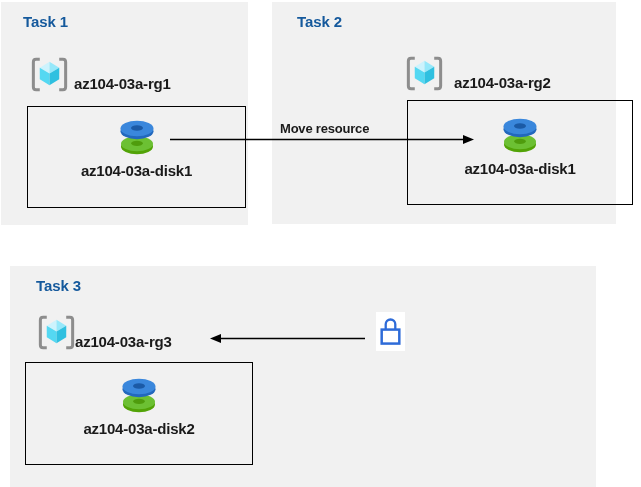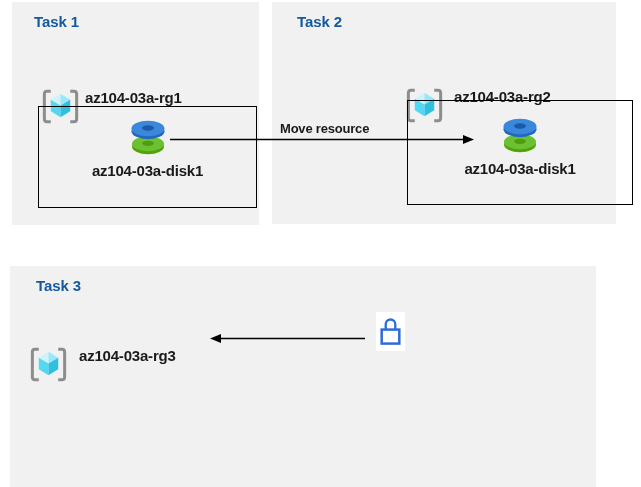--- a/index.html
+++ b/index.html
@@ -23,34 +23,34 @@
   }
   *{margin:0;padding:0;box-sizing:border-box;}
   html,body{background:#ffffff;}
   body{
     font-family:"Liberation Sans","DejaVu Sans",sans-serif;
     width:641px;height:487px;position:relative;overflow:hidden;
     color:var(--ink);
   }
   .canvas{position:absolute;left:0;top:0;width:641px;height:487px;}
   .panel{position:absolute;background:var(--panel-bg);}
-  .panel-t1{left:12px;top:2px;width:247px;height:223px;}
+  .panel-t1{left:1px;top:2px;width:247px;height:223px;}
   .panel-t2{left:272px;top:2px;width:344px;height:222px;}
   .panel-t3{left:10px;top:266px;width:586px;height:276px;}
   .panel-title{
     position:absolute;font-size:15px;font-weight:700;color:var(--title-blue);
     letter-spacing:-0.1px;white-space:nowrap;
   }
   .panel-t1 .panel-title{left:22px;top:11px;}
   .panel-t2 .panel-title{left:25px;top:11px;}
   .panel-t3 .panel-title{left:26px;top:11px;}
-  .rg-row{position:absolute;display:flex;align-items:flex-start;white-space:nowrap;margin-top:32px;}
+  .rg-row{position:absolute;display:flex;align-items:flex-end;white-space:nowrap;}
   .panel-t1 .rg-row{left:30px;top:55px;gap:6px;}
   .panel-t2 .rg-row{left:134px;top:54px;gap:11px;}
-  .panel-t3 .rg-row{left:20px;top:49px;gap:12px;}
+  .panel-t3 .rg-row{left:28px;top:49px;}
   .rg-icon{width:37px;height:35px;flex:0 0 auto;}
   .rg-label,.res-label{
     font-size:15px;font-weight:700;color:var(--ink);letter-spacing:-0.2px;
   }
   .res-box{
     position:absolute;border:1.5px solid var(--line);
     display:flex;flex-direction:column;align-items:center;gap:6px;
   }
   .panel-t1 .res-box{left:26px;top:104px;width:219px;height:102px;padding-top:11px;}
   .panel-t2 .res-box{left:135px;top:98px;width:226px;height:105px;padding-top:15px;}
@@ -136,20 +136,31 @@
       <svg class="rg-icon" viewBox="0 0 38 36">
         <path d="M9 2.3 H5.2 Q2.4 2.3 2.4 5.1 V30.9 Q2.4 33.7 5.2 33.7 H9" fill="none" style="stroke:var(--bracket-gray)" stroke-width="3.1"></path>
         <path d="M29 2.3 H32.8 Q35.6 2.3 35.6 5.1 V30.9 Q35.6 33.7 32.8 33.7 H29" fill="none" style="stroke:var(--bracket-gray)" stroke-width="3.1"></path>
         <polygon points="19,5 9,11 19,17" style="fill:var(--cube-light)"></polygon>
         <polygon points="19,5 29,11 19,17" style="fill:var(--cube-mid)"></polygon>
         <polygon points="9,11 19,17 19,29 9,23" style="fill:var(--cube-face)"></polygon>
         <polygon points="29,11 19,17 19,29 29,23" style="fill:var(--cube-dark)"></polygon>
       </svg>
       <span class="rg-label">az104-03a-rg3</span>
     </div>
+    <div class="res-box">
+      <svg class="disk-icon" viewBox="0 0 44 38">
+        <ellipse cx="22" cy="28.5" rx="16" ry="7.8" style="fill:var(--disk-green-side)"></ellipse>
+        <ellipse cx="22" cy="25.8" rx="16" ry="7.5" style="fill:var(--disk-green-top)"></ellipse>
+        <ellipse cx="22" cy="25.3" rx="5.8" ry="2.6" style="fill:var(--disk-green-hole)"></ellipse>
+        <ellipse cx="22" cy="13.2" rx="16.5" ry="8" style="fill:var(--disk-blue-side)"></ellipse>
+        <ellipse cx="22" cy="10.5" rx="16.5" ry="7.8" style="fill:var(--disk-blue-top)"></ellipse>
+        <ellipse cx="22" cy="10" rx="6" ry="2.8" style="fill:var(--disk-blue-hole)"></ellipse>
+      </svg>
+      <span class="res-label">az104-03a-disk2</span>
+    </div>
   </div>
 
   <svg class="arrow arrow-move" viewBox="0 0 305 15">
     <line x1="0" y1="7.5" x2="294" y2="7.5" style="stroke:var(--line)" stroke-width="1.4"></line>
     <polygon points="293,3 304,7.5 293,12" style="fill:var(--line)"></polygon>
   </svg>
   <div class="move-label">Move resource</div>
 
   <svg class="arrow arrow-lock" viewBox="0 0 156 15">
     <line x1="11" y1="7.5" x2="156" y2="7.5" style="stroke:var(--line)" stroke-width="1.4"></line>

